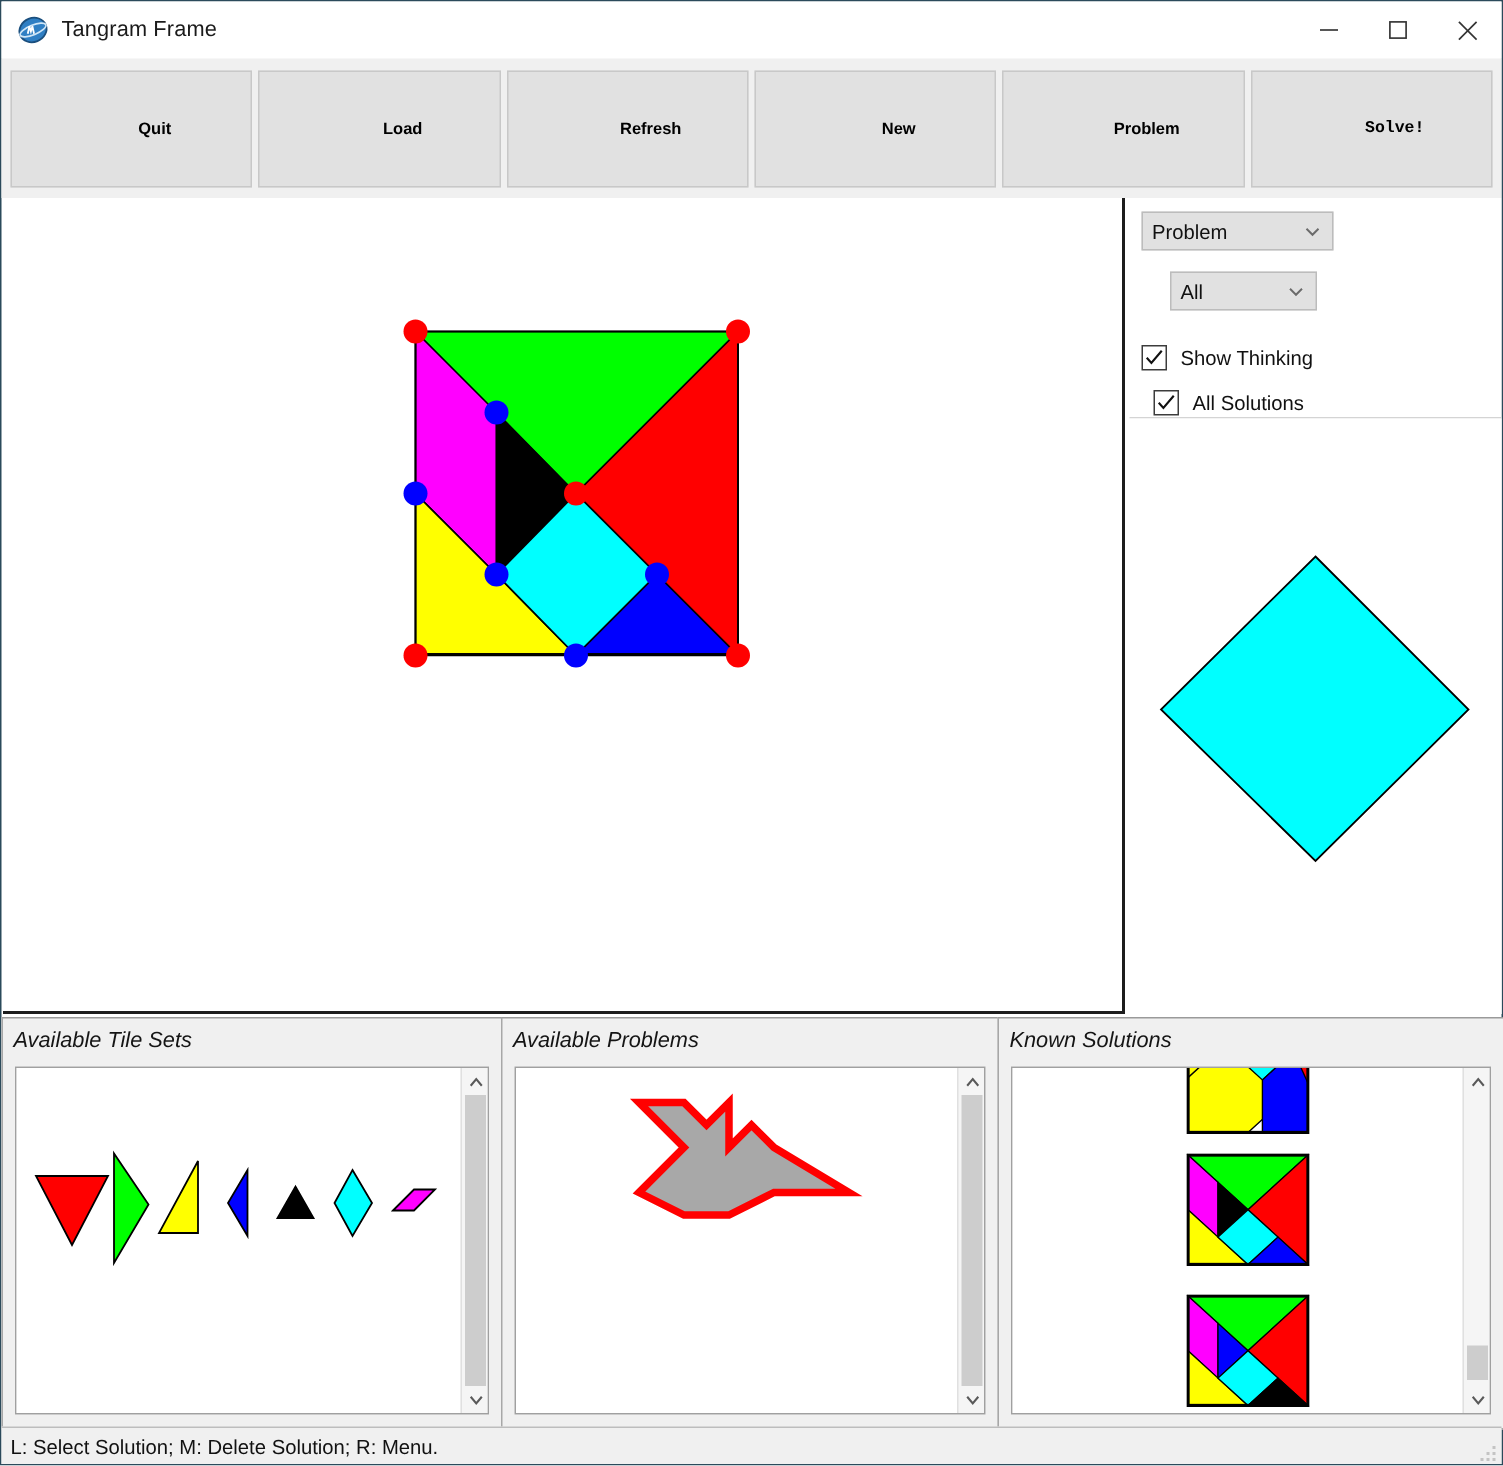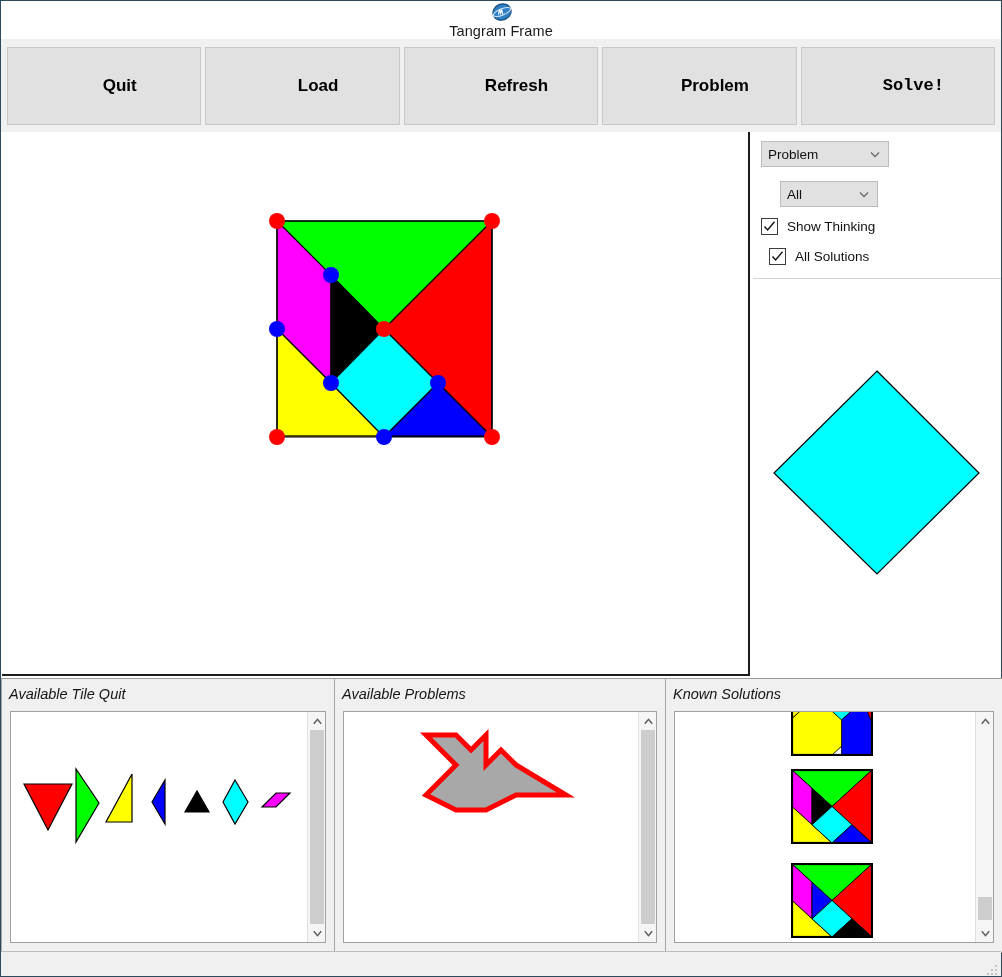--- a/index.html
+++ b/index.html
@@ -7,54 +7,54 @@
     width:1002px;height:977px;overflow:hidden;
     font-family:"Liberation Sans", sans-serif;
     background:#ffffff;
     -webkit-font-smoothing:antialiased;
   }
   .app{position:relative;width:1002px;height:977px;box-sizing:border-box;
        border:1px solid #2b4a5b;background:#ffffff;}
 
   
   .titlebar{position:absolute;left:0;top:0;width:1000px;height:38px;background:#ffffff;
-            display:flex;align-items:center;flex-direction:column;}
+            display:flex;align-items:center;}
   .tb-icon{width:22px;height:22px;margin-left:10px;margin-right:8px;flex:0 0 auto;position:relative;}
   .tb-title{font-size:14.5px;color:#1b1b1b;letter-spacing:.1px;}
   .tb-btns{margin-left:auto;display:flex;height:38px;}
   .tb-btn{width:46px;height:38px;display:flex;align-items:center;justify-content:center;
           color:#222;font-size:15px;line-height:1;}
   .tb-btn svg{display:block;}
 
   
   .toolbar{position:absolute;left:0;top:38px;width:1000px;height:93px;background:#f0f0f0;
            display:flex;align-items:center;box-sizing:border-box;}
   .tbar-btn{flex:1 1 0;height:78px;margin:0 2px;background:#e1e1e1;border:1px solid #c8c8c8;
-            color:#000;font-size:17px;font-weight:bold;display:flex;align-items:center;
+            color:#000;font-size:11px;font-weight:bold;display:flex;align-items:center;
             justify-content:center;box-sizing:border-box;cursor:default;padding-left:31px;}
   .tbar-btn:first-child{margin-left:6px;}
   .tbar-btn:last-child{margin-right:6px;font-family:Liberation Mono, monospace;}
 
   
   .canvas{position:absolute;left:1px;top:131px;width:748px;height:544px;background:#fff;
           border-right:2px solid #1d1d1d;border-bottom:2px solid #1d1d1d;box-sizing:border-box;
           overflow:hidden;}
   .canvas svg{position:absolute;left:0;top:0;}
 
   
   .rightpanel{position:absolute;left:752px;top:131px;width:248px;height:544px;background:#fff;
               box-sizing:border-box;}
   .combo{background:#e1e1e1;border:1px solid #bcbcbc;height:26px;box-sizing:border-box;
          display:flex;align-items:center;padding:0 6px;color:#111;font-size:13.5px;cursor:default;}
   .combo .cap{flex:1 1 auto;}
   .combo .chev{width:14px;height:14px;flex:0 0 auto;opacity:.75;}
   #combo-problem{position:absolute;left:8px;top:9px;width:128px;}
   #combo-all{position:absolute;left:31px;top:49px;width:98px;}
   #combo-all{left:27px;gap:44px;}
-  .cbrow{position:absolute;display:flex;align-items:center;gap:9px;font-size:13.5px;color:#111;}
+  .cbrow{position:absolute;display:flex;align-items:center;gap:9px;font-size:13.5px;color:#111;margin-top:12px;}
   .cbrow .box{width:17px;height:17px;border:1px solid #3c3c3c;background:#fff;position:relative;
               flex:0 0 auto;box-sizing:border-box;}
   .cbrow .box svg{position:absolute;left:1px;top:1px;}
   #cb-thinking{left:8px;top:86px;}
   #cb-allsol{left:16px;top:116px;}
   .rp-sep{position:absolute;left:0;top:146px;width:248px;height:1px;background:#d4d4d4;}
   .rp-view{position:absolute;left:0;top:147px;width:248px;height:397px;background:#fff;overflow:hidden;}
 
   
   .panes{position:absolute;left:0;top:677px;width:1002px;height:275px;display:flex;}
@@ -111,20 +111,21 @@
             <line x1="12.4" y1="0.6" x2="0.6" y2="12.4" stroke="#333" stroke-width="1.1"></line>
           </svg>
       </div>
     </div>
   </div>
 
   <div class="toolbar">
     <div class="tbar-btn">Quit</div>
     <div class="tbar-btn">Load</div>
     <div class="tbar-btn">Refresh</div>
+    <div class="tbar-btn">New</div>
     <div class="tbar-btn">Problem</div>
     <div class="tbar-btn">Solve!</div>
   </div>
 
   <div class="canvas">
     <svg id="tangram-svg" width="748" height="544">
         <polygon points="275,89 490,89 382,197" fill="#00ff00" stroke="#000000" stroke-width="1.1"></polygon>
         <polygon points="490,89 490,305 382,197" fill="#ff0000" stroke="#000000" stroke-width="1.1"></polygon>
         <polygon points="275,89 329,143 329,251 275,197" fill="#ff00ff" stroke="#000000" stroke-width="1.1"></polygon>
         <polygon points="329,143 382,197 329,251" fill="#000000" stroke="#000000" stroke-width="1.1"></polygon>
@@ -188,21 +189,21 @@
     <div class="rp-view">
       <svg id="preview-svg" width="248" height="397">
           <polygon points="124,92 226,194 124,295 21,194" fill="#00ffff" stroke="#000000" stroke-width="1.2"></polygon>
         </svg>
     </div>
   </div>
 
   <div class="panes">
 
     <div class="pane" id="pane-tiles">
-      <div class="pane-title">Available Tile Quit</div>
+      <div class="pane-title">Available Tile Sets</div>
       <div class="pane-body">
         <div class="pane-canvas">
           <svg id="tiles-svg" width="310" height="233">
               <polygon points="13,72 61,72 37,118" fill="#ff0000" stroke="#000000" stroke-width="1.2" stroke-linejoin="miter"></polygon>
               <polygon points="65,57 65,130 88,91" fill="#00ff00" stroke="#000000" stroke-width="1.2" stroke-linejoin="miter"></polygon>
               <polygon points="121,62 121,110 95,110" fill="#ffff00" stroke="#000000" stroke-width="1.2" stroke-linejoin="miter"></polygon>
               <polygon points="154,68 154,112 141,90" fill="#0000ff" stroke="#000000" stroke-width="1.2" stroke-linejoin="miter"></polygon>
               <polygon points="174,100 198,100 186,79" fill="#000000" stroke="#000000" stroke-width="1.2" stroke-linejoin="miter"></polygon>
               <polygon points="224,68 237,90 224,112 212,90" fill="#00ffff" stroke="#000000" stroke-width="1.2" stroke-linejoin="miter"></polygon>
               <polygon points="251,95 265,81 279,81 265,95" fill="#ff00ff" stroke="#000000" stroke-width="1.2" stroke-linejoin="miter"></polygon>
@@ -305,20 +306,21 @@
             <svg width="9" height="7" viewBox="0 0 9 7">
                 <path d="M0.8 1.2 L4.5 5.6 L8.2 1.2" fill="none" stroke="#5a5a5a" stroke-width="1.4"></path>
               </svg>
           </div>
         </div>
       </div>
     </div>
   </div>
 
   <div class="statusbar">
+    <div class="status-text">L: Select Solution; M: Delete Solution; R: Menu.</div>
     <div class="grip">
       <svg width="12" height="12" viewBox="0 0 12 12">
         <g fill="#9a9a9a">
           <rect x="9" y="9" width="2" height="2"></rect>
             <rect x="5" y="9" width="2" height="2"></rect>
           <rect x="9" y="5" width="2" height="2"></rect>
             <rect x="1" y="9" width="2" height="2"></rect>
           <rect x="5" y="5" width="2" height="2"></rect>
             <rect x="9" y="1" width="2" height="2"></rect>
         </g>

